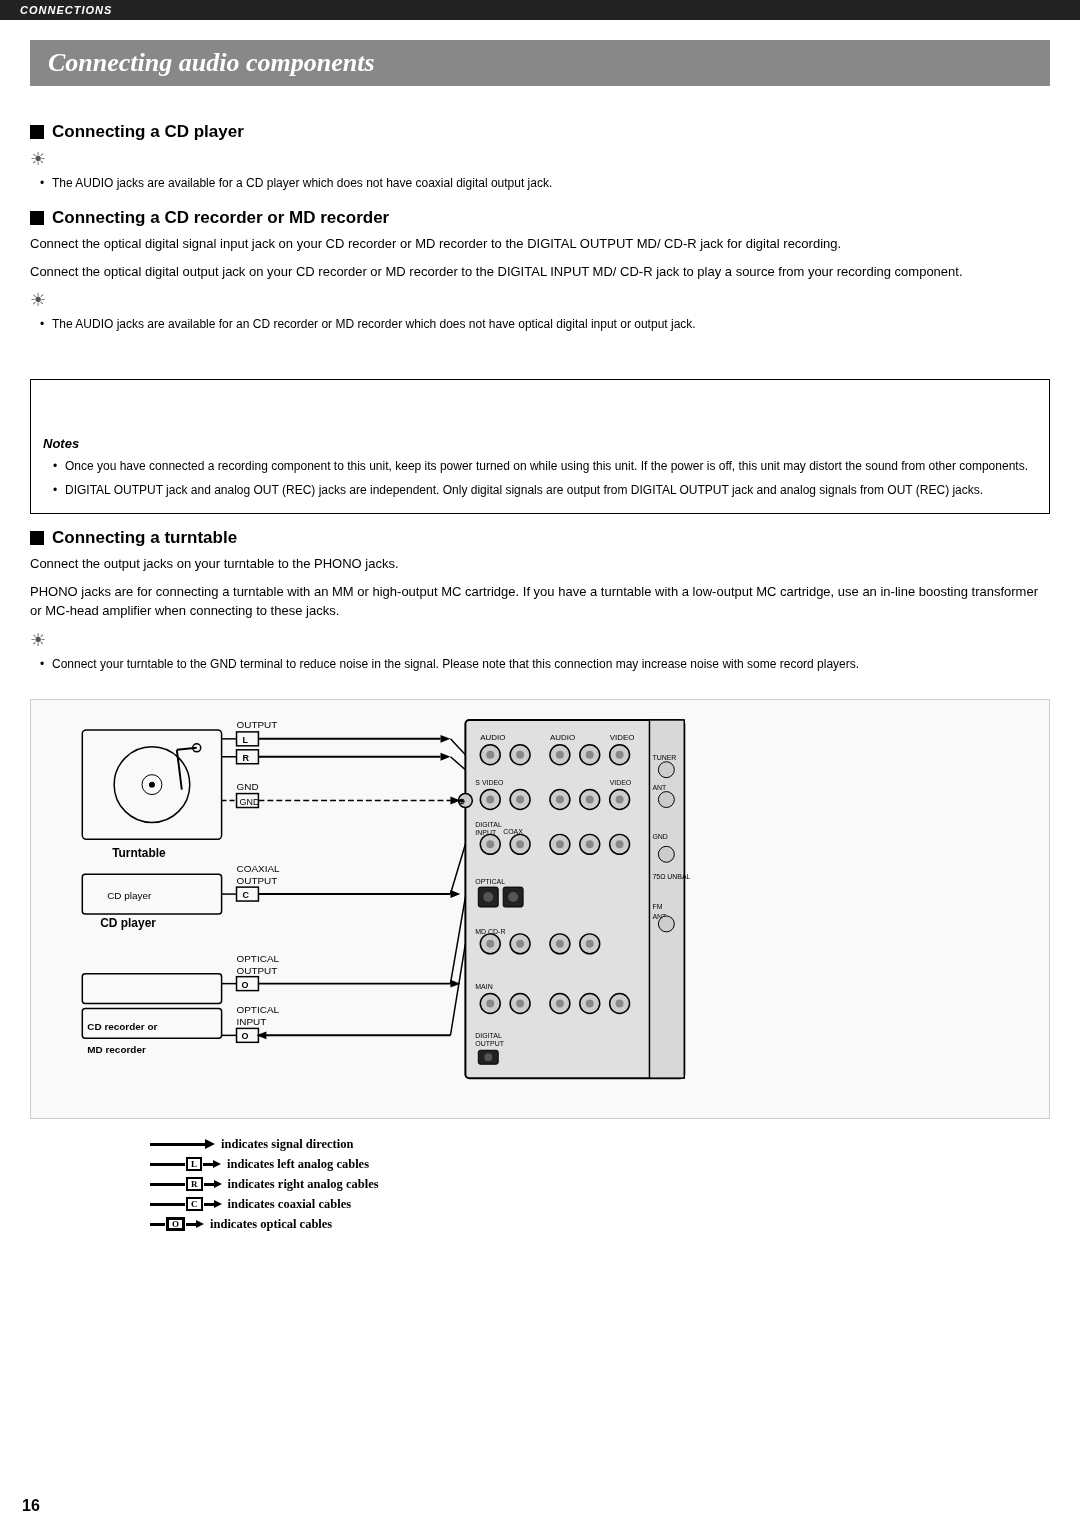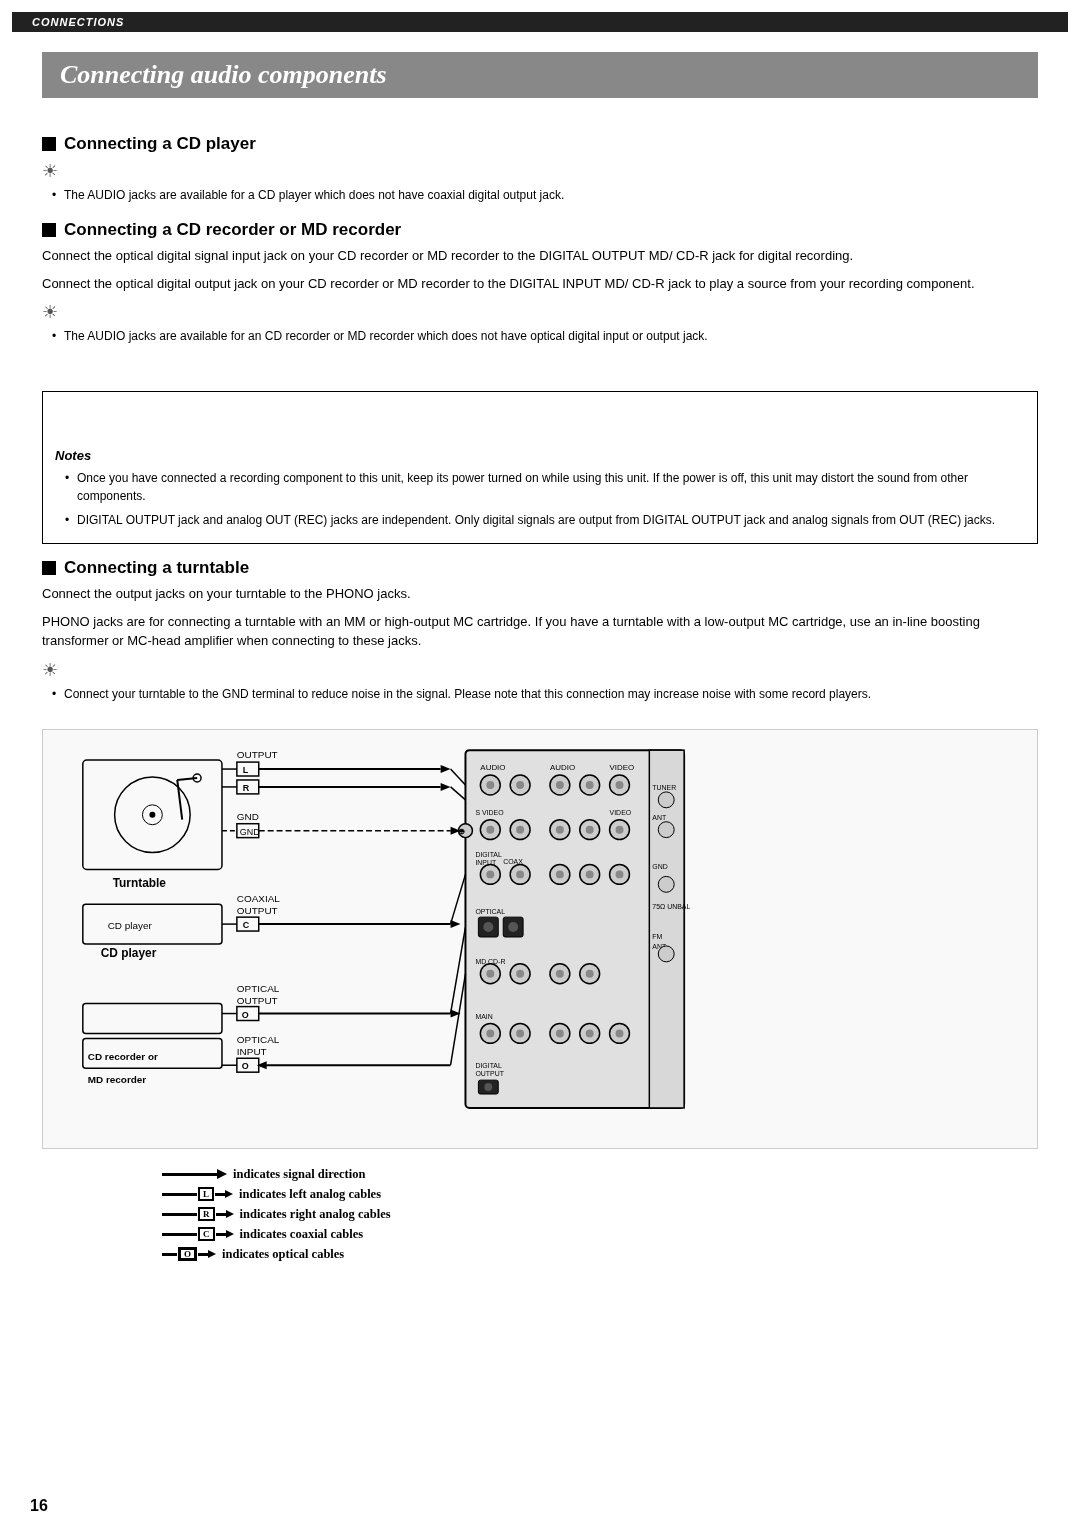--- a/index.html
+++ b/index.html
@@ -9,21 +9,21 @@
       background: #fff;
       color: #000;
       width: 1080px;
       min-height: 1535px;
     }
 
     .page {
       width: 1080px;
       min-height: 1535px;
       background: #fff;
-      padding: 12px;
+      padding: 0;
       position: relative;
     }
 
     .top-bar {
       background: #222;
       color: #fff;
       font-size: 11px;
       font-style: italic;
       font-weight: bold;
       padding: 4px 20px;
@@ -482,15 +482,15 @@
           <span class="cable-line" style="width:10px;"></span>
           <span style="border-left:8px solid #000; border-top:4px solid transparent; border-bottom:4px solid transparent; display:inline-block;"></span>
         </span>
         <span>indicates optical cables</span>
       </div>
 
     </div>
 
   </div>
 
-  <div class="page-num" style="position:absolute; bottom:20px; left:30px; font-weight:bold; font-size:16px;">16</div>
+  <div class="page-num" style="position:absolute; bottom:20px; left:22px; font-weight:bold; font-size:16px;">16</div>
 
 </div>
 
 </body></html>

